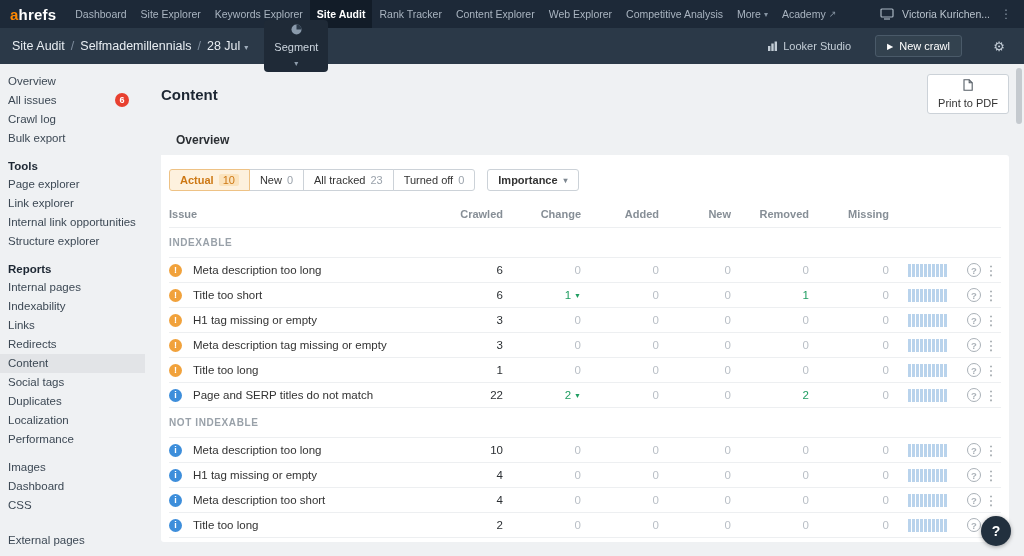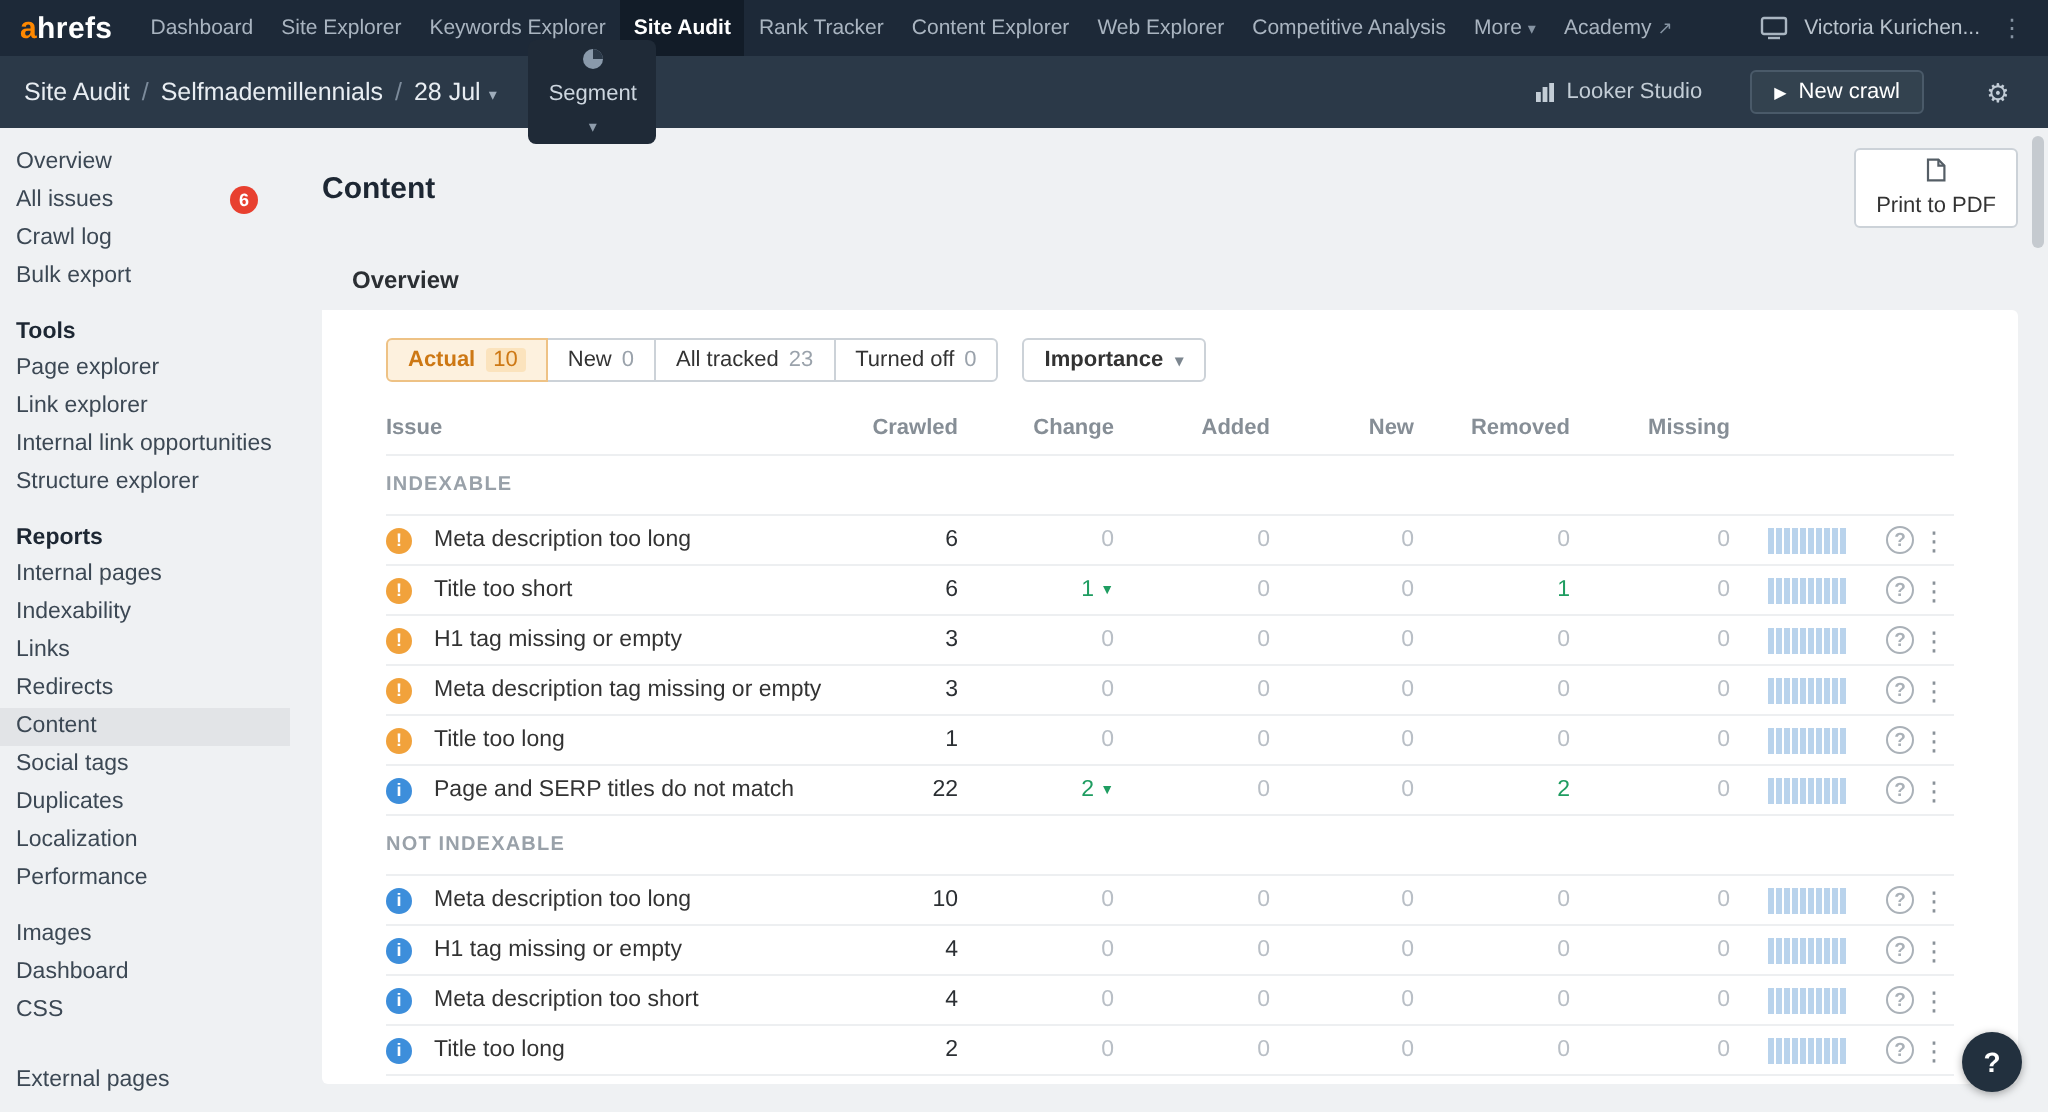--- a/index.html
+++ b/index.html
@@ -49,21 +49,21 @@
   .main { flex:1; padding:10px 15px 0 16px; position:relative; min-width:0; }
   .main-head { display:flex; justify-content:space-between; align-items:center; }
   .main-title { font-size:15px; font-weight:bold; color:#1d2733; }
   .print-btn { background:#fff; border:1px solid #ccd2d8; border-radius:3px; padding:4px 10px; font-size:11px; color:#333; display:flex; align-items:center; gap:6px; cursor:pointer;flex-direction:column; }
 
   .tab-bar { display:flex; margin-top:11px; }
   .tab { padding:8px 15px; font-size:12px; font-weight:bold; color:#2b2f33; border-radius:4px 4px 0 0; cursor:pointer; display:flex; align-items:center; gap:6px; }
   .tab.active { background:#ffffff; }
   .tab-badge { background:#f0a830; color:#fff; font-size:10px; font-weight:bold; border-radius:8px; padding:1px 6px; }
 
-  .panel { background:#ffffff; border-radius:0 3px 3px 3px; padding:14px 32px 4px; min-height:372px; }
+  .panel { background:#ffffff; border-radius:0 3px 3px 3px; padding:14px 8px 4px; min-height:372px; }
 
   .filters { display:flex; align-items:center; margin-bottom:10px; }
   .btn-group { display:flex; }
   .fbtn { border:1px solid #ccd2d8; background:#fff; padding:4px 10px; font-size:11px; color:#333; margin-left:-1px; cursor:pointer; white-space:nowrap; }
   .fbtn:first-child { border-radius:3px 0 0 3px; margin-left:0; }
   .fbtn:last-child { border-radius:0 3px 3px 0; }
   .fbtn .count { color:#9aa2ab; margin-left:5px; }
   .fbtn.active { background:#fdf1de; border-color:#eec285; color:#cd7814; position:relative; z-index:1; font-weight:bold; }
   .fbtn.active .count { color:#cd7814; background:#fbe3bd; border-radius:2px; padding:0 4px; font-weight:normal; }
   .importance-btn { margin-left:12px; border:1px solid #ccd2d8; background:#fff; border-radius:3px; padding:4px 10px; font-size:11px; color:#333; cursor:pointer; display:flex; align-items:center; gap:6px;font-weight:bold; }

